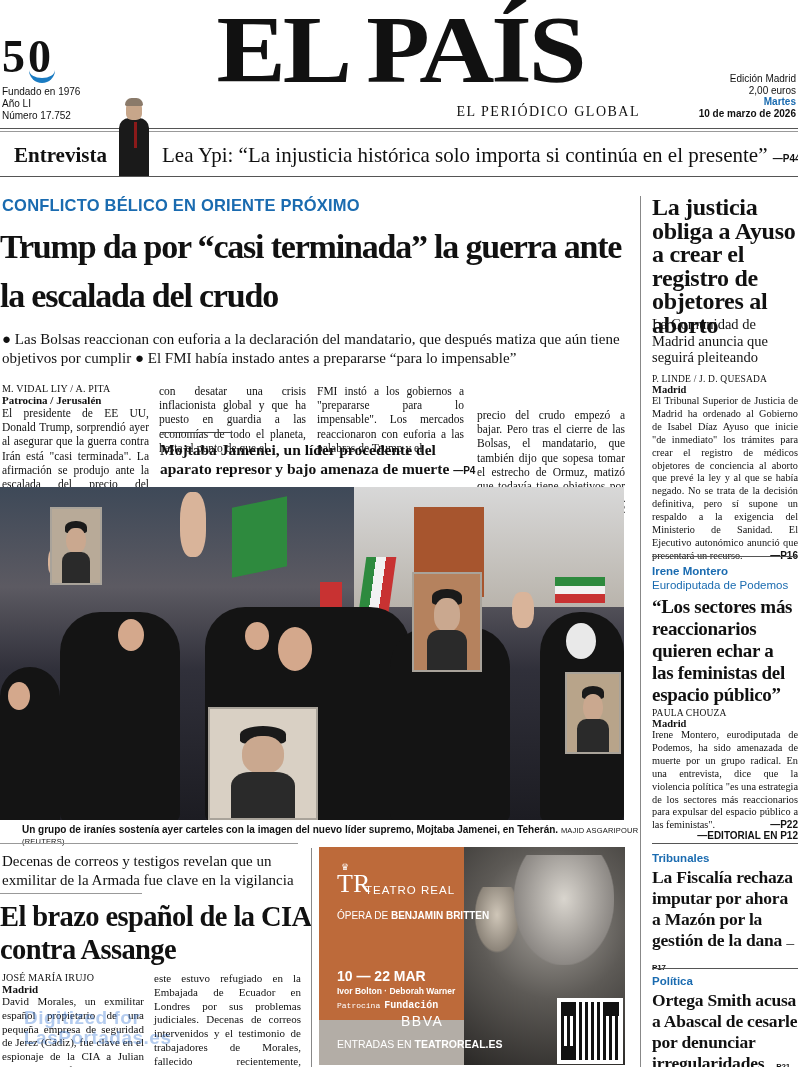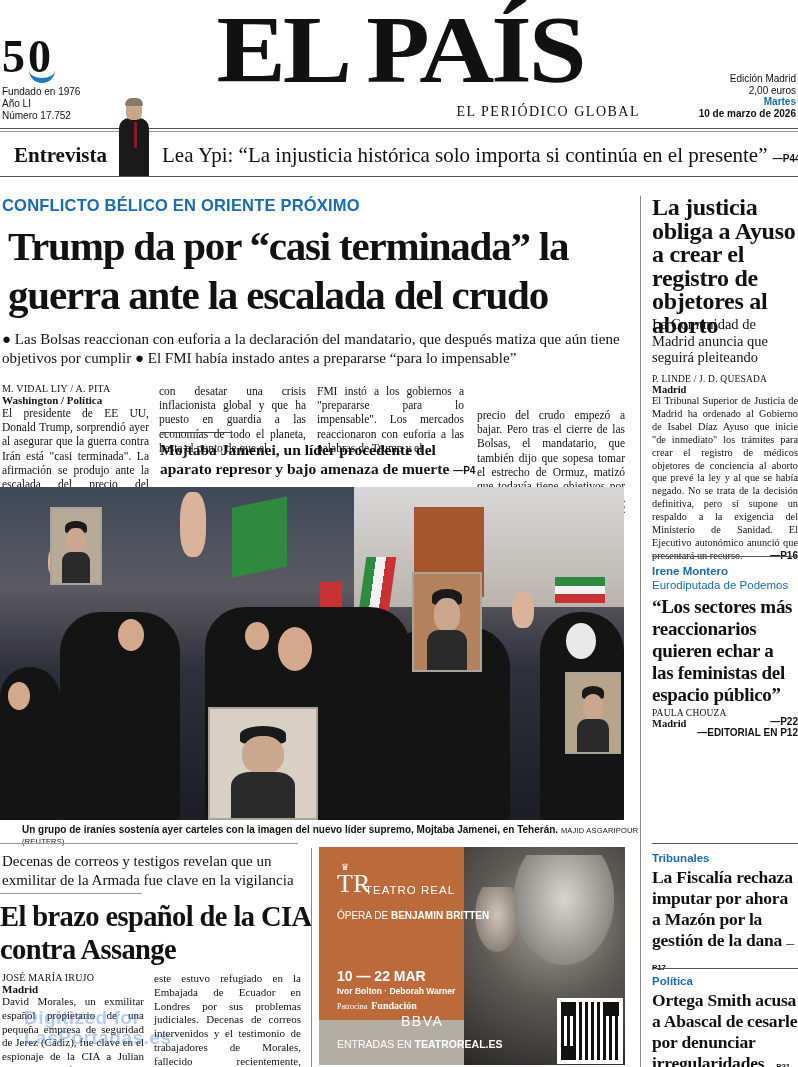--- a/index.html
+++ b/index.html
@@ -30,21 +30,21 @@
   .interview-photo { left: 117px; top: 100px; width: 34px; height: 76px; }
   .interview-photo .head { position: absolute; left: 9px; top: 0; width: 16px; height: 20px; background: #c7a68a; border-radius: 8px 8px 6px 6px; }
   .interview-photo .hair { position: absolute; left: 8px; top: -2px; width: 18px; height: 8px; background: #8a7a6a; border-radius: 9px 9px 2px 2px; }
   .interview-photo .body { position: absolute; left: 2px; top: 18px; width: 30px; height: 58px; background: #1a1a1a; border-radius: 10px 10px 0 0; }
   .interview-photo .tie { position: absolute; left: 17px; top: 22px; width: 3px; height: 26px; background: #8b1a1a; }
   .interview-quote { left: 162px; top: 143px; font-size: 21px; white-space: nowrap; }
   .pageref { font-family: "Liberation Sans", sans-serif; font-weight: bold; font-size: 10px; }
 
   
   .kicker { left: 2px; top: 196px; font-family: "Liberation Sans", sans-serif; font-weight: bold; font-size: 16.5px; color: #1a6bb0; letter-spacing: 0.2px; }
-  .main-headline { left: 0px; top: 222px; width: 640px; font-family: "Liberation Serif", serif; font-weight: bold; font-size: 41px; line-height: 49px; letter-spacing: -1.2px; padding-left: 8px; }
+  .main-headline { left: 0px; top: 222px; width: 640px; font-family: "Liberation Serif", serif; font-weight: bold; font-size: 34px; line-height: 49px; letter-spacing: -1.2px; }
   .subhead { left: 2px; top: 330px; width: 632px; font-size: 15px; line-height: 19px; }
   .byline { font-size: 10px; text-transform: uppercase; letter-spacing: 0.2px; }
   .dateline { font-size: 11px; font-weight: bold; }
   .body-text { font-size: 11.5px; line-height: 14.2px; text-align: justify; }
   .col { position: absolute; }
   .ref-right { text-align: right; }
 
   .sub-headline { left: 160px; top: 440px; width: 325px; font-weight: bold; font-size: 15.5px; line-height: 19px; }
 
   
@@ -74,21 +74,21 @@
   .ad .painting .donkey { position: absolute; left: 50px; top: 8px; width: 100px; height: 110px; background: radial-gradient(ellipse at 50% 40%, #d9d5ce, #8c8884 70%, transparent 72%); }
   .ad .painting .fig { position: absolute; left: 8px; top: 40px; width: 50px; height: 70px; background: radial-gradient(ellipse at 50% 40%, #cfc6b8, #8d857a 60%, transparent 64%); }
   .ad .tr-logo { position: absolute; left: 18px; top: 24px; font-family: "Liberation Serif", serif; font-size: 26px; color: #fff; line-height: 26px; }
   .ad .tr-crown { position: absolute; left: 22px; top: 15px; font-size: 9px; color: #fff; }
   .ad .tr-name { position: absolute; left: 46px; top: 37px; font-family: Liberation Sans, sans-serif; font-size: 11.5px; color: #fff; letter-spacing: 1px; }
   .ad .opera { position: absolute; left: 18px; top: 63px; font-family: "Liberation Sans", sans-serif; font-size: 10px; color: #fff; white-space: nowrap; }
   .ad .opera b { font-weight: bold; }
   .ad .title { position: absolute; left: 16px; top: 76px; width: 290px; font-family: "Liberation Sans", sans-serif; font-weight: bold; font-size: 23px; line-height: 23px; color: #fff; letter-spacing: -0.5px; text-transform: uppercase; }
   .ad .dates { position: absolute; left: 18px; top: 121px; font-family: "Liberation Sans", sans-serif; font-weight: bold; font-size: 14px; color: #fff; }
   .ad .cast { position: absolute; left: 18px; top: 139px; font-family: "Liberation Sans", sans-serif; font-weight: bold; font-size: 8.5px; color: #fff; }
-  .ad .sponsor { position: absolute; left: 18px; top: 153px; font-family: Liberation Serif, serif; font-size: 8px; color: #fff; white-space: nowrap; }
+  .ad .sponsor { position: absolute; left: 18px; top: 153px; font-family: Liberation Mono, monospace; font-size: 8px; color: #fff; white-space: nowrap; }
   .ad .sponsor b { font-size: 10px; margin-left: 4px; }
   .ad .bbva { position: absolute; left: 82px; top: 166px; font-family: "Liberation Sans", sans-serif; font-size: 14px; color: #fff; letter-spacing: 1.5px; }
   .ad .entradas { position: absolute; left: 18px; top: 191px; font-family: "Liberation Sans", sans-serif; font-size: 10.5px; color: #fff; white-space: nowrap; }
   .ad .entradas b { font-weight: bold; }
   .ad .qr { position: absolute; left: 238px; top: 151px; width: 66px; height: 66px; background: #fff; padding: 4px; }
   .ad .qr .grid { width: 100%; height: 100%;
     background:
       linear-gradient(#111,#111) 0 0/14px 14px no-repeat,
       linear-gradient(#111,#111) 100% 0/14px 14px no-repeat,
       linear-gradient(#111,#111) 0 100%/14px 14px no-repeat,
@@ -150,21 +150,21 @@
 <div class="abs main-headline">Trump da por “casi terminada” la guerra ante la escalada del crudo</div>
 <div class="abs subhead">
   <span>●</span>
   <span>Las Bolsas reaccionan con euforia a la declaración del mandatario, que después matiza que aún tiene objetivos por cumplir</span>
   <span>●</span>
   <span>El FMI había instado antes a prepararse “para lo impensable”</span>
 </div>
 
 <div class="col" style="left:2px;top:383px;width:147px;">
   <div class="byline">M. VIDAL LIY / A. PITA</div>
-  <div class="dateline">Washington / Política</div>
+  <div class="dateline">Patrocina / Jerusalén</div>
   <div class="body-text">El presidente de EE UU, Donald Trump, sorprendió ayer al asegurar que la guerra contra Irán está "casi terminada". La afirmación se produjo ante la escalada del precio del petróleo, que amenaza</div>
 </div>
 <div class="col" style="left:159px;top:384px;width:147px;">
   <div class="body-text">con desatar una crisis inflacionista global y que ha puesto en guardia a las economías de todo el planeta, hasta el punto de que el</div>
 </div>
 <div class="col" style="left:317px;top:384px;width:147px;">
   <div class="body-text">FMI instó a los gobiernos a "prepararse para lo impensable". Los mercados reaccionaron con euforia a las palabras de Trump y el</div>
 </div>
 <div class="col" style="left:477px;top:364px;width:148px;margin-top:44px;">
   <div class="body-text">precio del crudo empezó a bajar. Pero tras el cierre de las Bolsas, el mandatario, que también dijo que sopesa tomar el estrecho de Ormuz, matizó que todavía tiene objetivos por cumplir en la ofensiva.</div>
@@ -280,20 +280,21 @@
   <div class="pageref ref-right" style="margin-top:-13px;">—P16</div>
 </div>
 <div class="rule dark" style="left:652px;top:556px;width:146px;"></div>
 
 <div class="rc rc-label" style="top:565px;">Irene Montero</div>
 <div class="rc rc-label2" style="top:579px;">Eurodiputada de Podemos</div>
 <div class="rc rc-h2" style="top:596px;">“Los sectores más reaccionarios quieren echar a las feministas del espacio público”</div>
 <div class="rc" style="top:708px;">
   <div class="byline" style="font-size:9.5px;">PAULA CHOUZA</div>
   <div class="dateline" style="font-size:10.5px;">Madrid</div>
+  <div class="rc-body">Irene Montero, eurodiputada de Podemos, ha sido amenazada de muerte por un grupo radical. En una entrevista, dice que la violencia política "es una estrategia de los sectores más reaccionarios para expulsar del espacio público a las feministas".</div>
   <div class="pageref ref-right" style="margin-top:-13px;">—P22</div>
   <div class="pageref ref-right">—EDITORIAL EN P12</div>
 </div>
 <div class="rule dark" style="left:652px;top:843px;width:146px;"></div>
 
 <div class="rc rc-label" style="top:852px;">Tribunales</div>
 <div class="rc rc-h3" style="top:867px;">
   <span>La Fiscalía rechaza imputar por ahora a Mazón por la gestión de la dana</span>
   <span class="pageref" style="font-size:8px;">—P17</span>
 </div>

